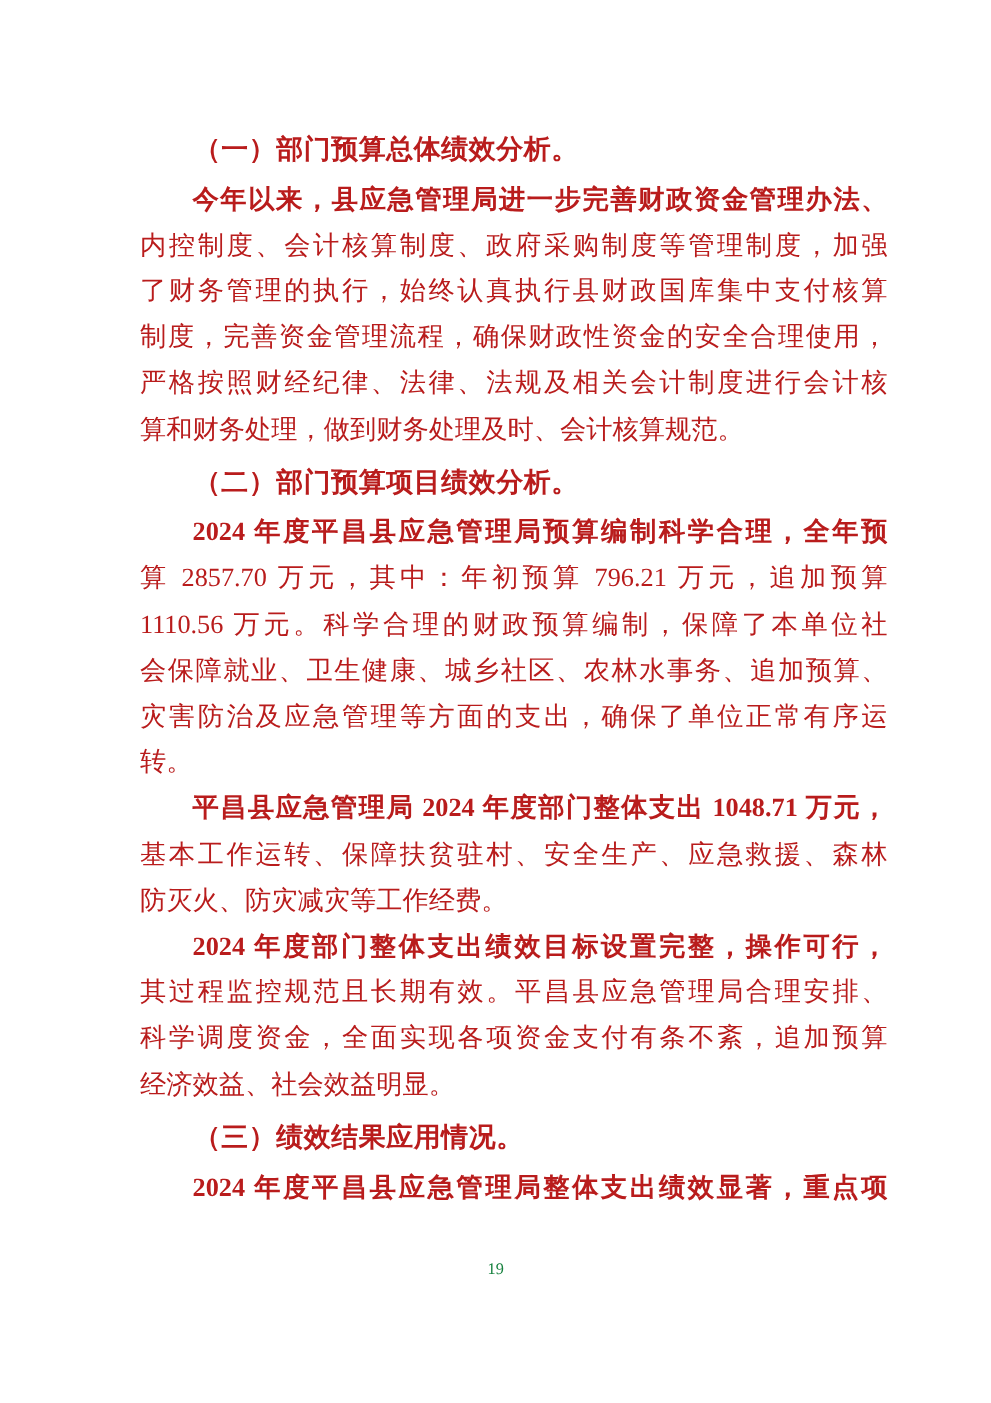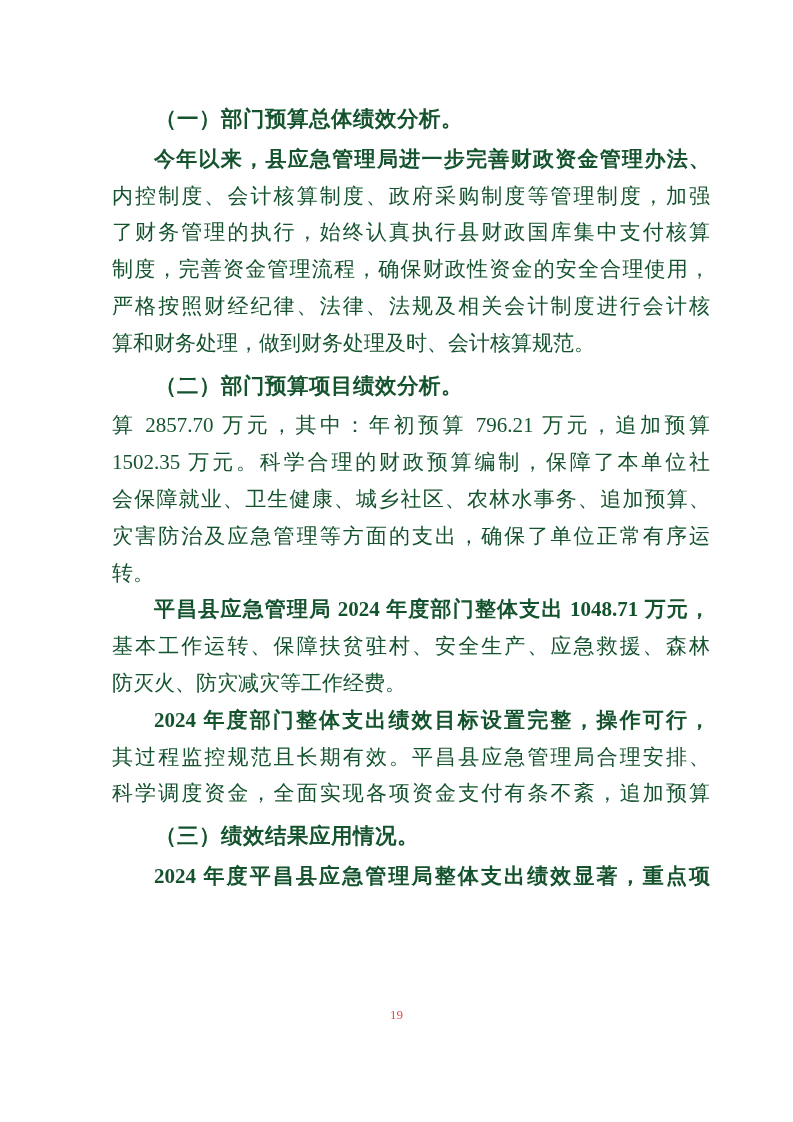--- a/index.html
+++ b/index.html
@@ -23,40 +23,40 @@
   .para { margin: 0; }
   .para.heading { margin: 6px 0 3px 0; }
   .tline {
     font-size: 21px;
     line-height: 36.8px;
     height: 36.8px;
     overflow: hidden;
     text-align: justify;
     text-align-last: justify;
     text-justify: inter-ideograph;
-    color: #14532d;
+    color: #b91c1c;
   }
   .tline.first { text-indent: 2em; font-weight: bold; }
   .tline.last { text-align: right; text-align-last: left; }
   .para.heading .tline {
     font-weight: bold;
     font-size: 21.5px;
     text-align: left;
     text-align-last: left;
     text-indent: 2em;
     letter-spacing: 0.5px;
   }
   .page-number {
     position: absolute;
     top: 1006px; left: 0;
     width: 100%;
     text-align: center;
     font-size: 13px;
     line-height: 18px;
-    color: #ef4444;
+    color: #15803d;
   }
 </style>
 </head>
 <body>
 
 <div class="page">
   <main class="content">
       <div class="para heading">
         <div class="tline">（一）部门预算总体绩效分析。</div>
       </div>
@@ -65,35 +65,37 @@
         <div class="tline">内控制度、会计核算制度、政府采购制度等管理制度，加强</div>
         <div class="tline">了财务管理的执行，始终认真执行县财政国库集中支付核算</div>
         <div class="tline">制度，完善资金管理流程，确保财政性资金的安全合理使用，</div>
         <div class="tline">严格按照财经纪律、法律、法规及相关会计制度进行会计核</div>
         <div class="tline last">算和财务处理，做到财务处理及时、会计核算规范。</div>
       </div>
       <div class="para heading">
         <div class="tline">（二）部门预算项目绩效分析。</div>
       </div>
       <div class="para body">
+        <div class="tline first">2024 年度平昌县应急管理局预算编制科学合理，全年预</div>
         <div class="tline">算 2857.70 万元，其中：年初预算 796.21 万元，追加预算</div>
-        <div class="tline">1502.35 万元。科学合理的财政预算编制，保障了本单位社</div>
+        <div class="tline">1110.56 万元。科学合理的财政预算编制，保障了本单位社</div>
         <div class="tline">会保障就业、卫生健康、城乡社区、农林水事务、追加预算、</div>
         <div class="tline">灾害防治及应急管理等方面的支出，确保了单位正常有序运</div>
         <div class="tline last">转。</div>
       </div>
       <div class="para body">
         <div class="tline first">平昌县应急管理局 2024 年度部门整体支出 1048.71 万元，</div>
         <div class="tline">基本工作运转、保障扶贫驻村、安全生产、应急救援、森林</div>
         <div class="tline last">防灭火、防灾减灾等工作经费。</div>
       </div>
       <div class="para body">
         <div class="tline first">2024 年度部门整体支出绩效目标设置完整，操作可行，</div>
         <div class="tline">其过程监控规范且长期有效。平昌县应急管理局合理安排、</div>
         <div class="tline">科学调度资金，全面实现各项资金支付有条不紊，追加预算</div>
+        <div class="tline last">经济效益、社会效益明显。</div>
       </div>
       <div class="para heading">
         <div class="tline">（三）绩效结果应用情况。</div>
       </div>
       <div class="para body">
         <div class="tline first">2024 年度平昌县应急管理局整体支出绩效显著，重点项</div>
       </div>
     </main>
   <div class="page-number">19</div>
 </div>

